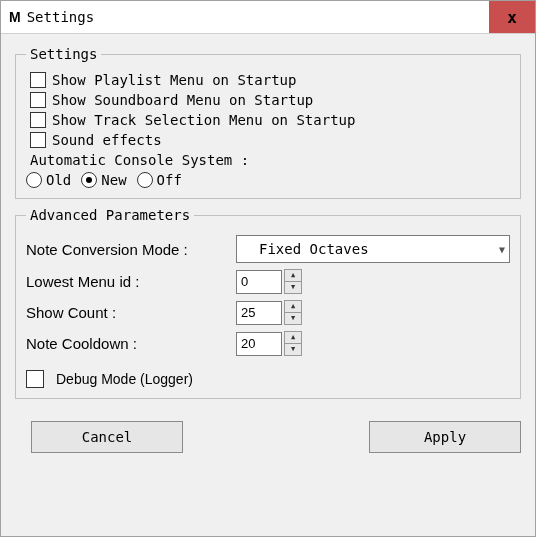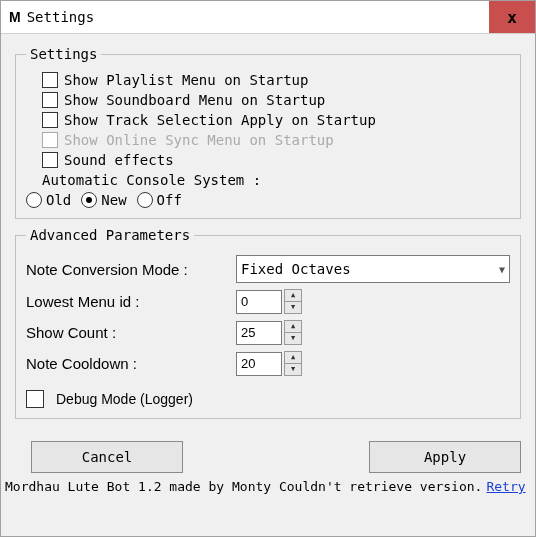--- a/index.html
+++ b/index.html
@@ -5,32 +5,32 @@
 html,body{margin:0;padding:0;font-family:"SimSun","NSimSun","MS Song",monospace,sans-serif;font-size:14px;background:#f0f0f0;color:#000}
 .window{width:536px;height:537px;background:#f0f0f0;position:relative;box-sizing:border-box;border:1px solid #a0a0a0}
 .titlebar{height:32px;display:flex;align-items:center;justify-content:space-between;background:#fff;border-bottom:1px solid #d0d0d0}
 .titlebar-left{display:flex;align-items:center;gap:6px;padding-left:8px}
 .app-icon{font-weight:bold;font-family:sans-serif;font-size:14px}
 .title-text{font-size:14px}
 .close-btn{width:46px;height:32px;background:#c94f4f;color:#000;display:flex;align-items:center;justify-content:center;cursor:pointer;font-weight:bold;font-size:16px}
 .content{padding:12px 14px 10px 14px}
 fieldset{border:1px solid #c0c0c0;padding:6px 10px 10px 10px;margin:0 0 8px 0}
 legend{padding:0 4px;font-size:14px}
-.row{display:flex;align-items:center;margin:4px 16px}
+.row{display:flex;align-items:center;margin:4px 4px}
 .chk{width:14px;height:14px;border:1px solid #333;margin-right:6px;background:#fff;display:inline-block;flex:none}
 .chk.disabled{border-color:#aaa}
 .lbl{font-size:14px}
 .lbl.disabled{color:#aaa}
 .radio-row{display:flex;align-items:flex-start;gap:10px;margin-top:4px}
 .radio{width:14px;height:14px;border:1px solid #333;border-radius:50%;display:inline-flex;align-items:center;justify-content:center;background:#fff;margin-right:4px;flex:none}
 .radio .dot{width:6px;height:6px;border-radius:50%;background:#000}
 .radio-opt{display:flex;align-items:center}
 .adv-row{display:flex;align-items:center;margin:6px 0}
 .adv-label{width:210px;font-family:Arial,sans-serif;font-size:15px}
-.dropdown{flex:1;height:26px;border:1px solid #7a7a7a;background:#fff;display:flex;align-items:center;justify-content:space-between;padding:0 4px 0 4px}
+.dropdown{flex:1;height:26px;border:1px solid #7a7a7a;background:#fff;display:flex;align-items:center;justify-content:space-between;padding:0 4px 0 22px}
 .dropdown-arrow{font-size:10px;color:#555}
 .spin-wrap{display:flex;align-items:center}
 .spin-input{width:36px;height:22px;border:1px solid #7a7a7a;background:#fff;padding:0 4px;font-family:Arial;font-size:13px;display:flex;align-items:center}
 .spin-btns{display:flex;flex-direction:column;margin-left:2px}
 .spin-btn{width:16px;height:11px;border:1px solid #999;background:#e8e8e8;font-size:7px;line-height:7px;display:flex;align-items:center;justify-content:center;cursor:pointer;color:#333}
 .spin-btn+ .spin-btn{border-top:none}
 .debug-row{display:flex;align-items:center;margin-top:14px}
 .debug-row .chk{width:16px;height:16px}
 .debug-label{font-family:Arial,sans-serif;font-size:14px;margin-left:6px}
 .button-row{display:flex;justify-content:space-between;padding:4px 14px 6px 30px}
@@ -61,25 +61,21 @@
       <div class="row">
         <span class="chk"></span>
         <span class="lbl">Show Playlist Menu on Startup</span>
       </div>
       <div class="row">
         <span class="chk"></span>
         <span class="lbl">Show Soundboard Menu on Startup</span>
       </div>
       <div class="row">
         <span class="chk"></span>
-        <span class="lbl">Show Track Selection Apply on Startup</span>
-      </div>
-      <div class="row">
-        <span class="chk disabled"></span>
-        <span class="lbl disabled">Show Online Sync Menu on Startup</span>
+        <span class="lbl">Show Track Selection Menu on Startup</span>
       </div>
       <div class="row">
         <span class="chk"></span>
         <span class="lbl">Sound effects</span>
       </div>
 
       <div class="row">
         <span class="lbl">Automatic Console System :</span>
       </div>
       <div class="radio-row">
@@ -150,18 +146,14 @@
       </div>
     </fieldset>
 
   </div>
 
   <div class="button-row">
     <div class="btn">Cancel</div>
     <div class="btn">Apply</div>
   </div>
 
-  <div class="footer">
-    <span>Mordhau Lute Bot 1.2 made by Monty  Couldn't retrieve version.</span>
-    <span class="link">Retry</span>
-  </div>
 
 </div>
 
 </body></html>

